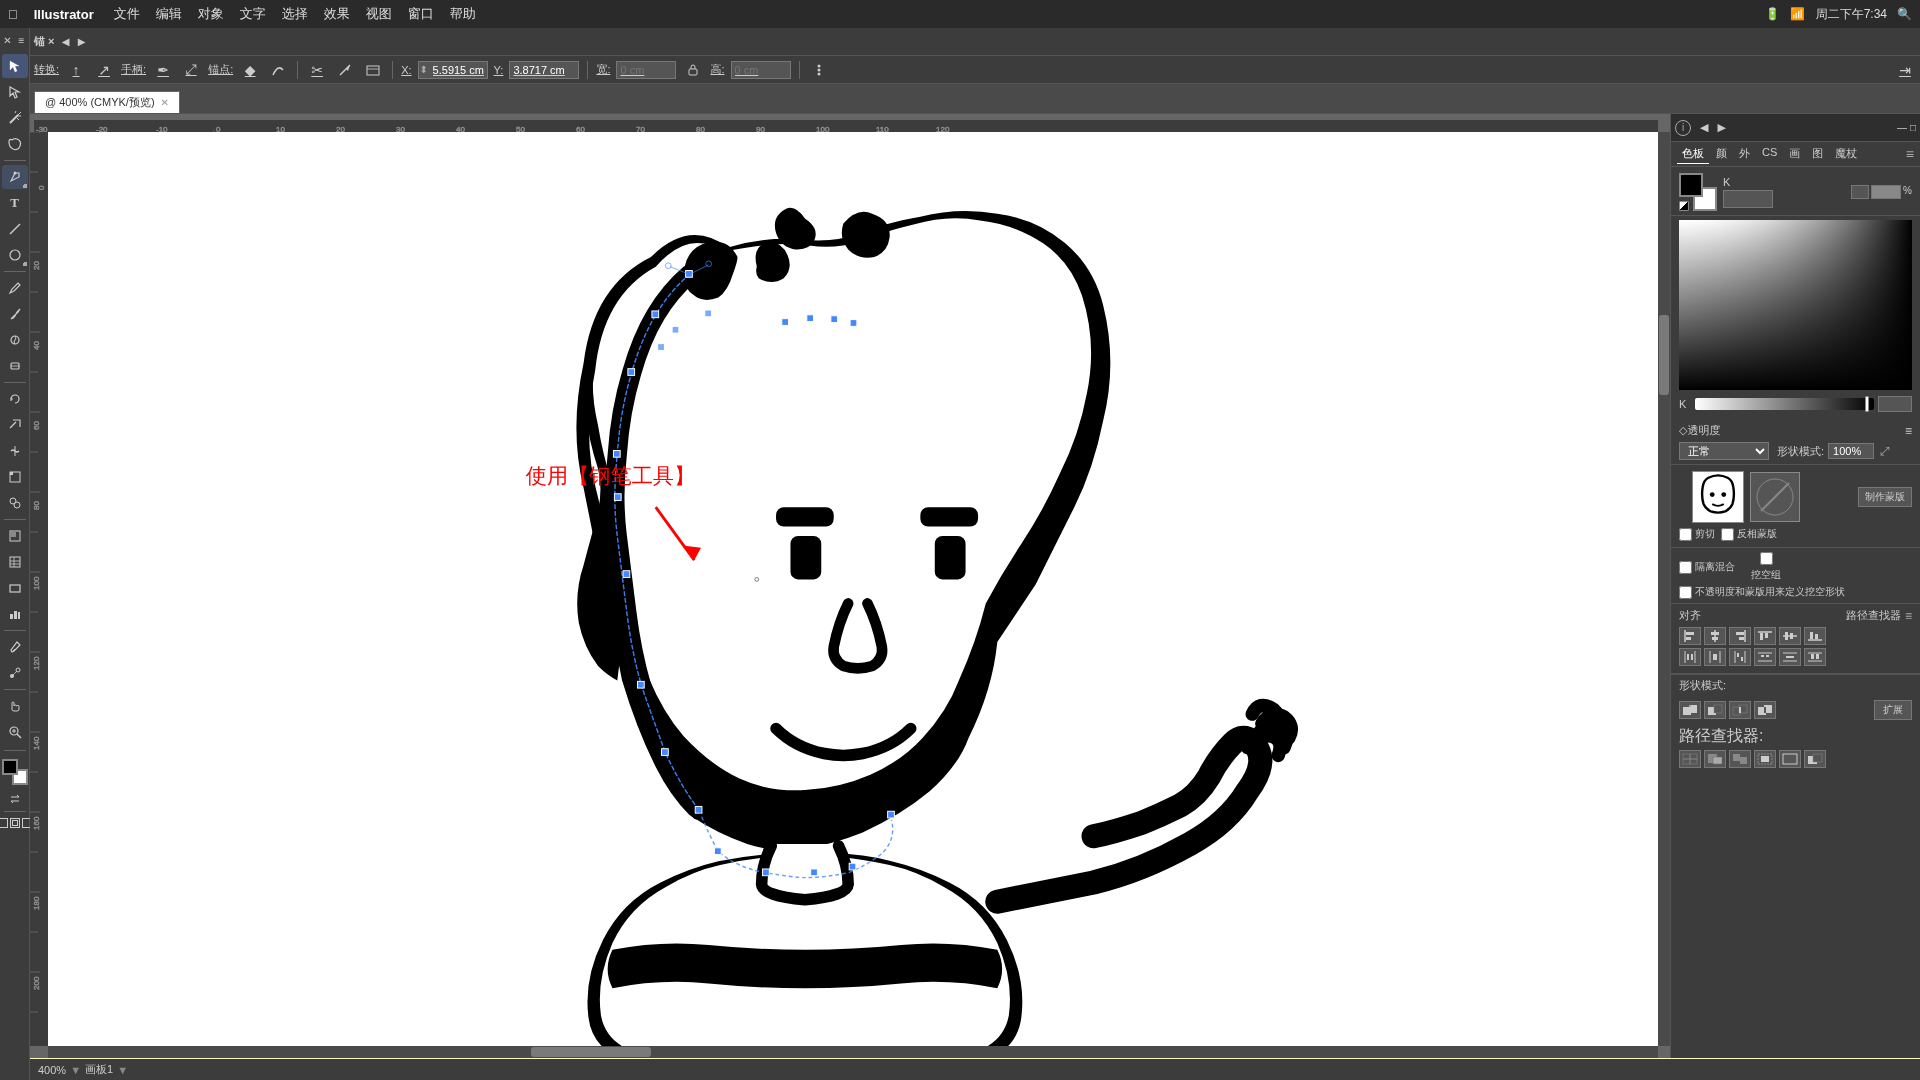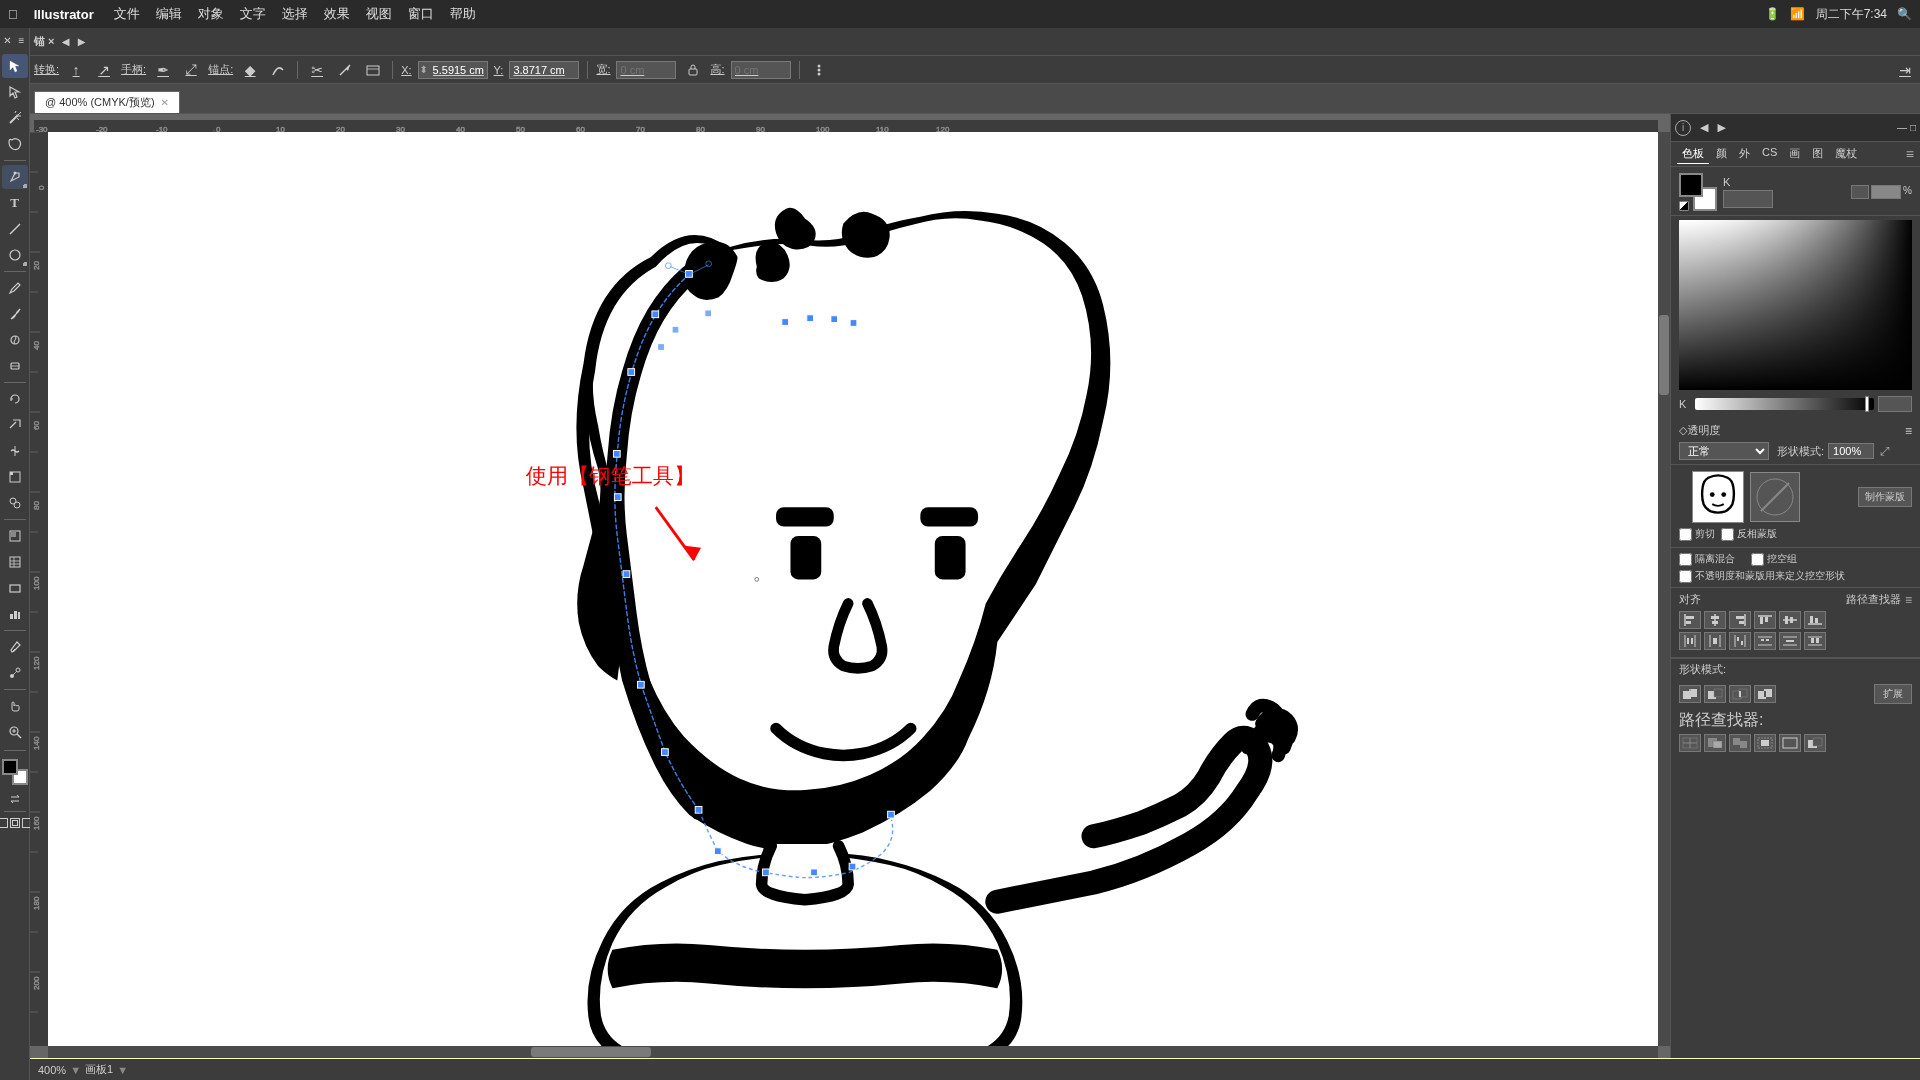--- a/index.html
+++ b/index.html
@@ -1095,21 +1095,21 @@
             </label>
           </div>
         </div>
 
         <div id="options-section">
           <div class="option-row">
             <label style="display:flex;align-items:center;gap:3px;font-size:10px;color:#ccc;cursor:pointer;">
               <input type="checkbox" style="">
               <span>隔离混合</span>
             </label>
-            <label style="display:flex;align-items:center;gap:3px;font-size:10px;color:#ccc;cursor:pointer;margin-left:10px;">
+            <label style="display:flex;align-items:center;gap:3px;font-size:10px;color:#ccc;cursor:pointer;margin-left:10px;flex-direction:column;">
               <input type="checkbox" style="">
               <span>挖空组</span>
             </label>
           </div>
           <div style="font-size:10px;color:#ccc;margin-top:3px;">
             <label style="display:flex;align-items:center;gap:3px;cursor:pointer;">
               <input type="checkbox" style="">
               <span>不透明度和蒙版用来定义挖空形状</span>
             </label>
           </div>

